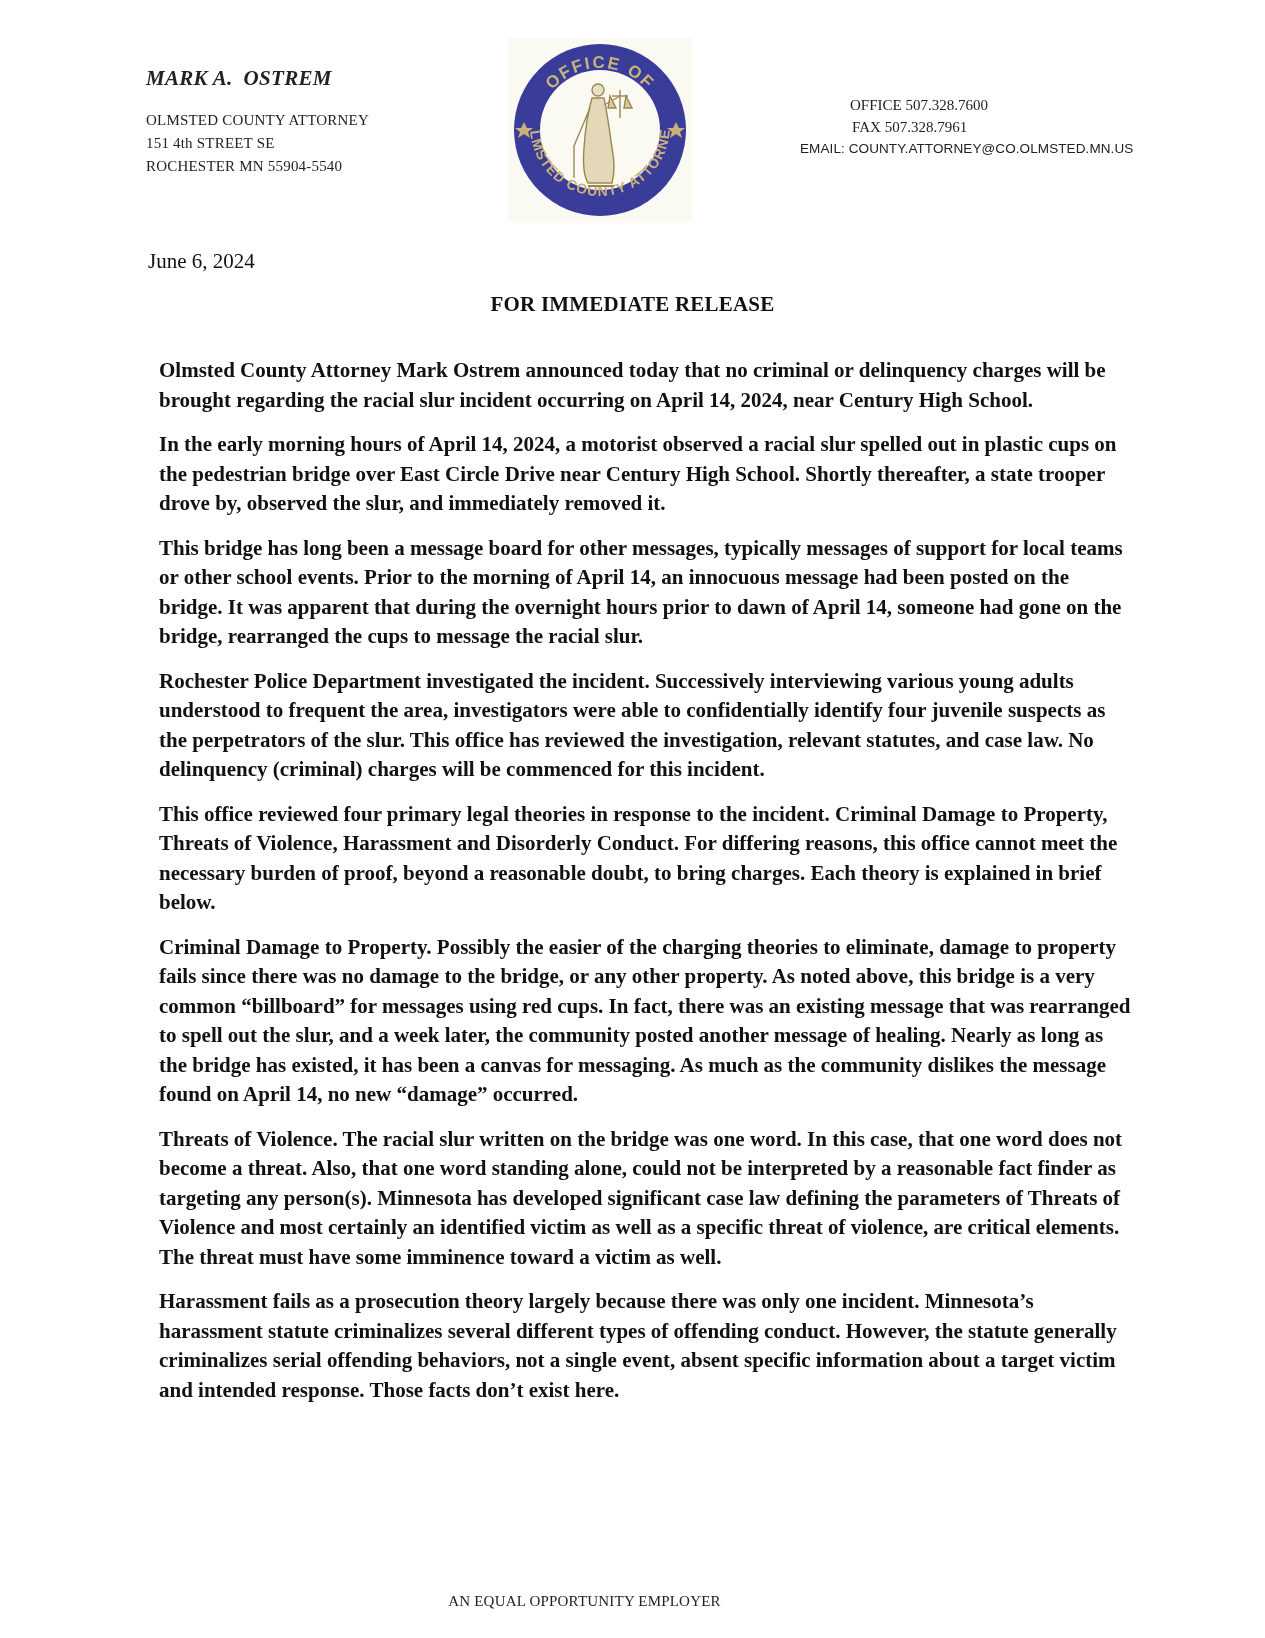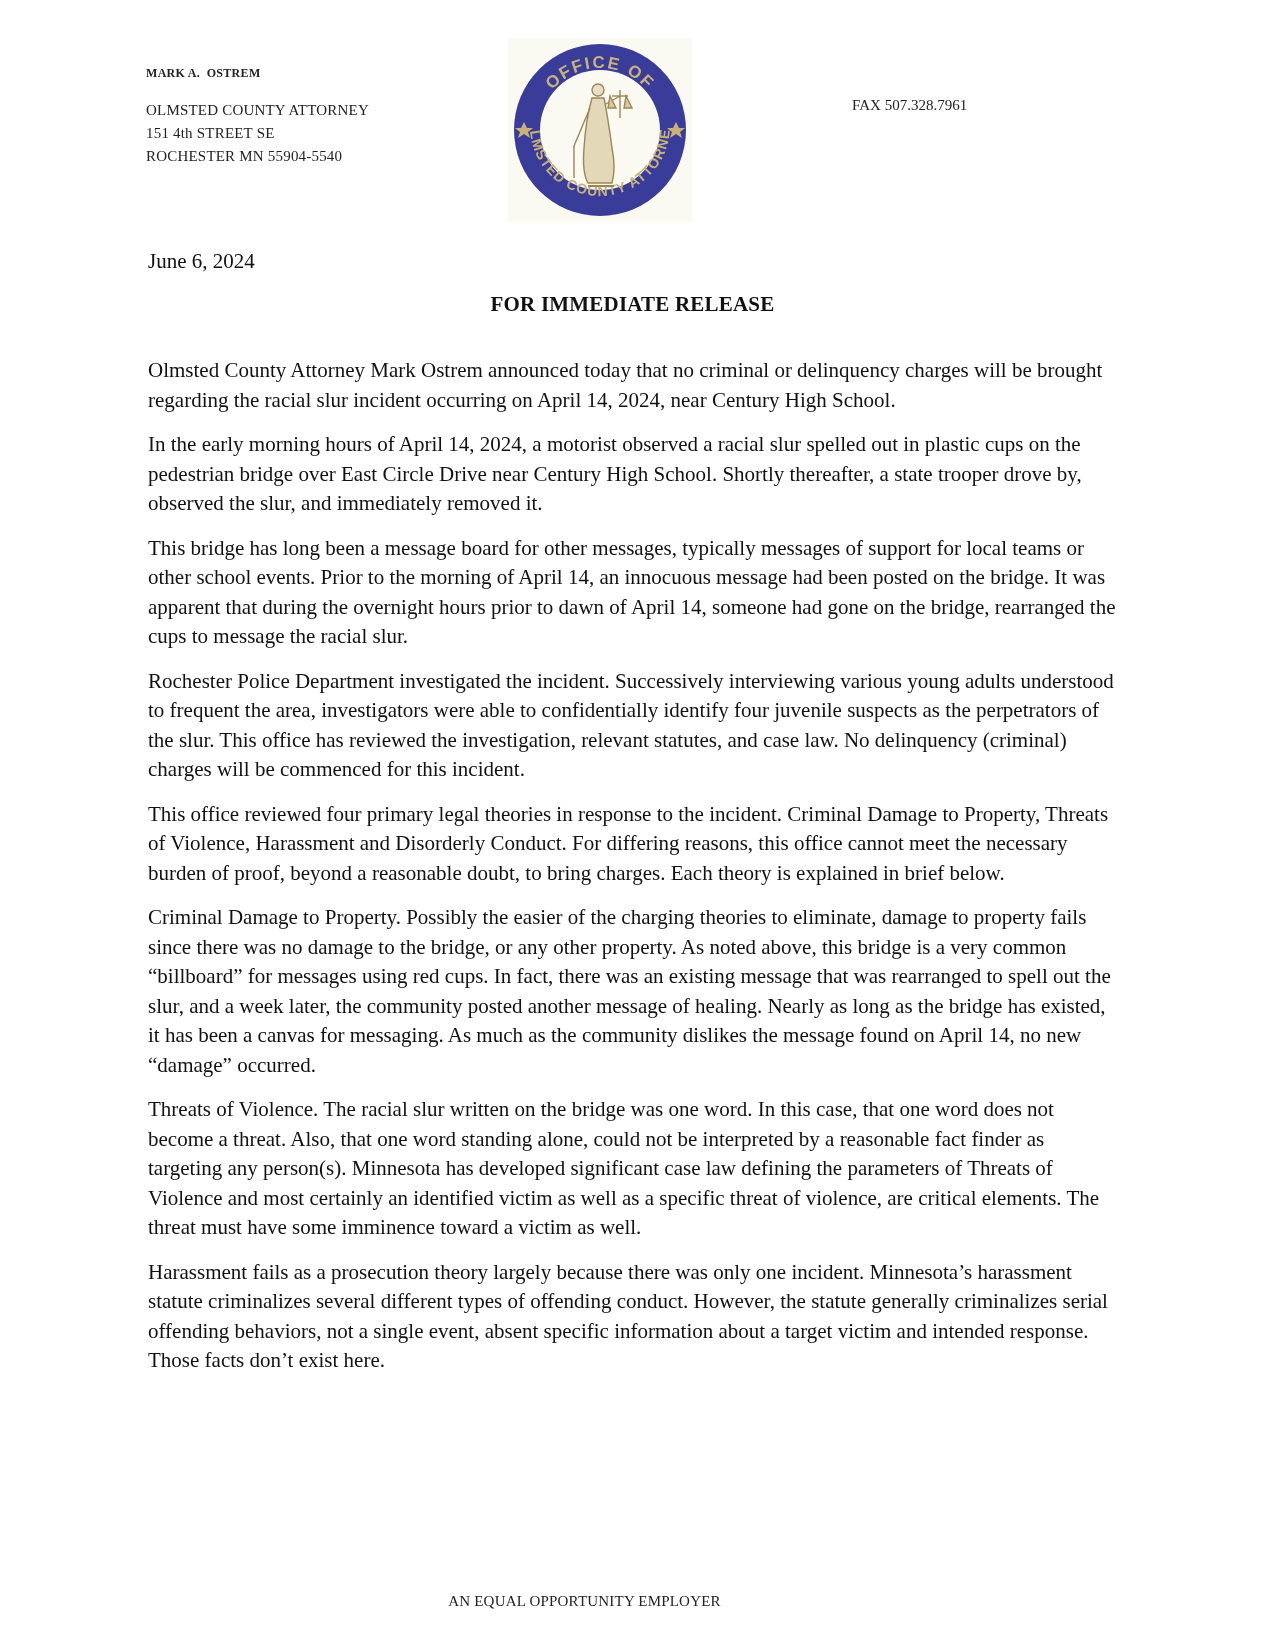--- a/index.html
+++ b/index.html
@@ -15,22 +15,23 @@
       color: #111111;
       overflow: hidden;
     }
     .letterhead-left {
       position: absolute;
       left: 146px;
       top: 66px;
       width: 340px;
     }
     .attorney-name {
+      font-style: italic;
       font-weight: bold;
-      font-size: 12px;
+      font-size: 21px;
       letter-spacing: 0.3px;
       color: #222;
       margin: 0 0 18px 0;
       white-space: pre;
     }
     .addr-line {
       font-size: 15px;
       line-height: 23px;
       color: #222;
       letter-spacing: 0.2px;
@@ -79,23 +80,24 @@
       top: 292px;
       width: 1265px;
       text-align: center;
       font-weight: bold;
       font-size: 21px;
       color: #111;
       letter-spacing: 0.2px;
     }
     .body-text {
       position: absolute;
-      left: 148px;
+      left: 159px;
       top: 356px;
       width: 972px;
+      font-weight: bold;
     }
     .body-text p {
       margin: 0 0 15px 0;
       font-size: 21px;
       line-height: 29.5px;
       color: #111;
     }
     .footer {
       position: absolute;
       left: 0;
@@ -144,21 +146,23 @@
       <line x1="112" y1="52" x2="112" y2="80"></line>
       <line x1="104" y1="58" x2="120" y2="58"></line>
       <path d="M 102 58 L 100 70 L 108 70 Z" fill="#d8ca9f"></path>
       <path d="M 118 58 L 116 70 L 124 70 Z" fill="#d8ca9f"></path>
       <path d="M 80 148 L 106 148" stroke-width="2"></path>
     </g>
   </svg>
 </div>
 
 <div class="letterhead-right">
+  <div class="contact-line office">OFFICE  507.328.7600</div>
   <div class="contact-line fax">FAX 507.328.7961</div>
+  <div class="contact-line email">EMAIL: COUNTY.ATTORNEY@CO.OLMSTED.MN.US</div>
 </div>
 
 <div class="date">June 6, 2024</div>
 
 <div class="release-heading">FOR IMMEDIATE RELEASE</div>
 
 <div class="body-text">
   <p>Olmsted County Attorney Mark Ostrem announced today that no criminal or delinquency charges will be brought regarding the racial slur incident occurring on April 14, 2024, near Century High School.</p>
   <p>In the early morning hours of April 14, 2024, a motorist observed a racial slur spelled out in plastic cups on the pedestrian bridge over East Circle Drive near Century High School.  Shortly thereafter, a state trooper drove by, observed the slur, and immediately removed it.</p>
   <p>This bridge has long been a message board for other messages, typically messages of support for local teams or other school events.  Prior to the morning of April 14, an innocuous message had been posted on the bridge.  It was apparent that during the overnight hours prior to dawn of April 14, someone had gone on the bridge, rearranged the cups to message the racial slur.</p>

